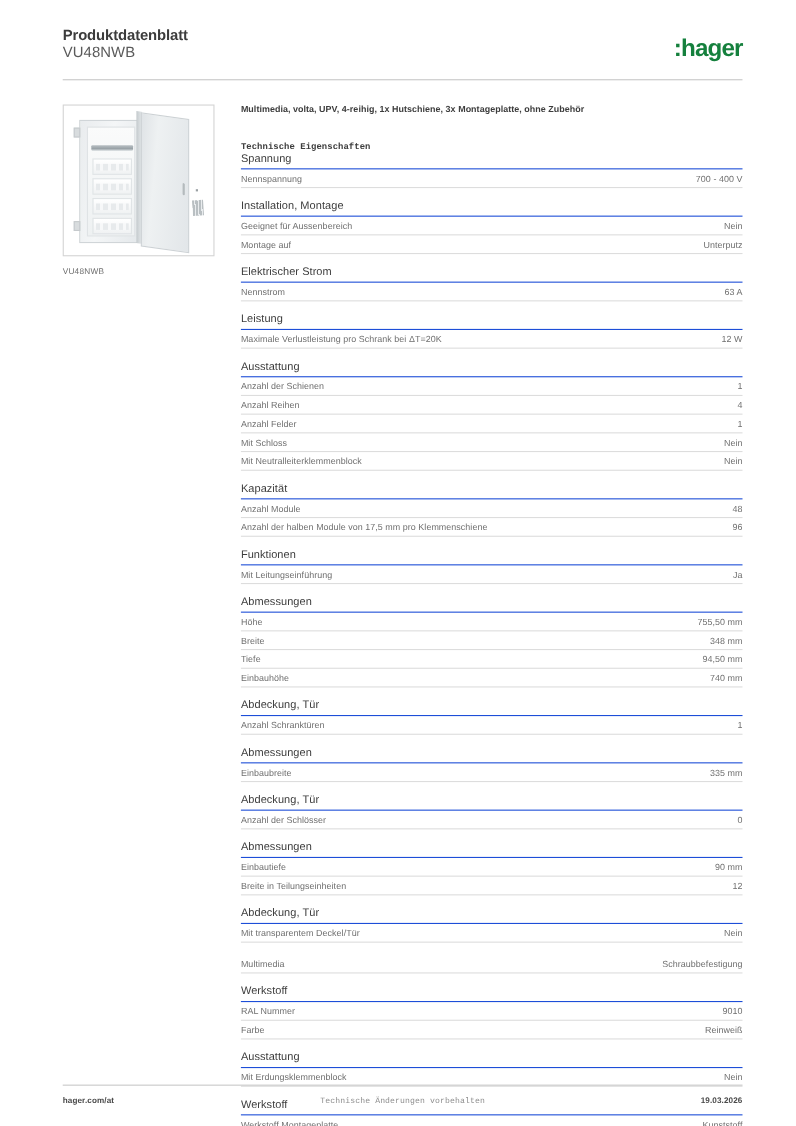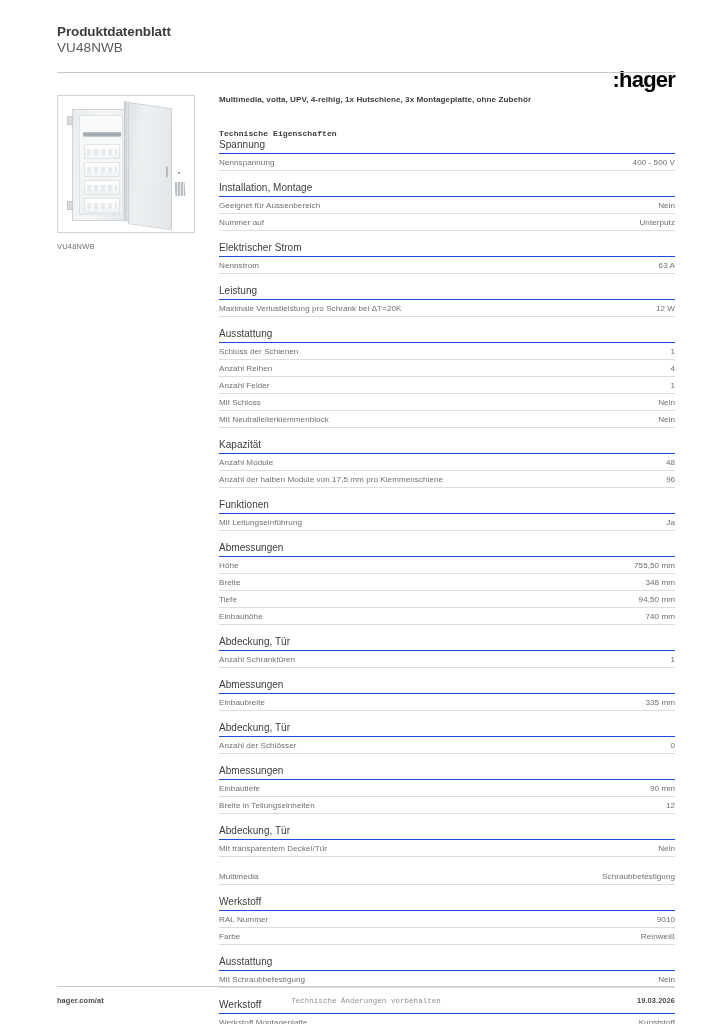--- a/index.html
+++ b/index.html
@@ -44,24 +44,23 @@
     letter-spacing: 0.1px;
     line-height: 16px;
     margin-top: 1px;
   }
   .brand-logo {
     position: absolute;
     right: 0;
     top: 8px;
     font-size: 22px;
     font-weight: bold;
-    color: #000000;
+    color: #15803d;
     letter-spacing: -0.8px;
     line-height: 24px;
-    margin-top: 36px;
   }
   .header-rule {
     position: absolute;
     left: 57px;
     top: 72px;
     width: 618px;
     height: 1px;
     background: #c8c8c8;
   }
 
@@ -316,52 +315,52 @@
   </div>
 
   <div class="spec-col">
     <div class="product-desc">Multimedia, volta, UPV, 4-reihig, 1x Hutschiene, 3x Montageplatte, ohne Zubehör</div>
     <div class="tech-heading">Technische Eigenschaften</div>
     <div id="sections-host">
         <div class="section">
           <div class="section-title">Spannung</div>
           <div class="spec-row">
             <div class="spec-label">Nennspannung</div>
-            <div class="spec-value">400 - 500 V</div>
+            <div class="spec-value">700 - 400 V</div>
           </div>
         </div>
         <div class="section">
           <div class="section-title">Installation, Montage</div>
           <div class="spec-row">
             <div class="spec-label">Geeignet für Aussenbereich</div>
             <div class="spec-value">Nein</div>
           </div>
           <div class="spec-row">
-            <div class="spec-label">Nummer auf</div>
+            <div class="spec-label">Montage auf</div>
             <div class="spec-value">Unterputz</div>
           </div>
         </div>
         <div class="section">
           <div class="section-title">Elektrischer Strom</div>
           <div class="spec-row">
             <div class="spec-label">Nennstrom</div>
             <div class="spec-value">63 A</div>
           </div>
         </div>
         <div class="section">
           <div class="section-title">Leistung</div>
           <div class="spec-row">
             <div class="spec-label">Maximale Verlustleistung pro Schrank bei ΔT=20K</div>
             <div class="spec-value">12 W</div>
           </div>
         </div>
         <div class="section">
           <div class="section-title">Ausstattung</div>
           <div class="spec-row">
-            <div class="spec-label">Schloss der Schienen</div>
+            <div class="spec-label">Anzahl der Schienen</div>
             <div class="spec-value">1</div>
           </div>
           <div class="spec-row">
             <div class="spec-label">Anzahl Reihen</div>
             <div class="spec-value">4</div>
           </div>
           <div class="spec-row">
             <div class="spec-label">Anzahl Felder</div>
             <div class="spec-value">1</div>
           </div>
@@ -463,21 +462,21 @@
             <div class="spec-value">9010</div>
           </div>
           <div class="spec-row">
             <div class="spec-label">Farbe</div>
             <div class="spec-value">Reinweiß</div>
           </div>
         </div>
         <div class="section">
           <div class="section-title">Ausstattung</div>
           <div class="spec-row">
-            <div class="spec-label">Mit Schraubbefestigung</div>
+            <div class="spec-label">Mit Erdungsklemmenblock</div>
             <div class="spec-value">Nein</div>
           </div>
         </div>
         <div class="section">
           <div class="section-title">Werkstoff</div>
           <div class="spec-row">
             <div class="spec-label">Werkstoff Montageplatte</div>
             <div class="spec-value">Kunststoff</div>
           </div>
         </div>

